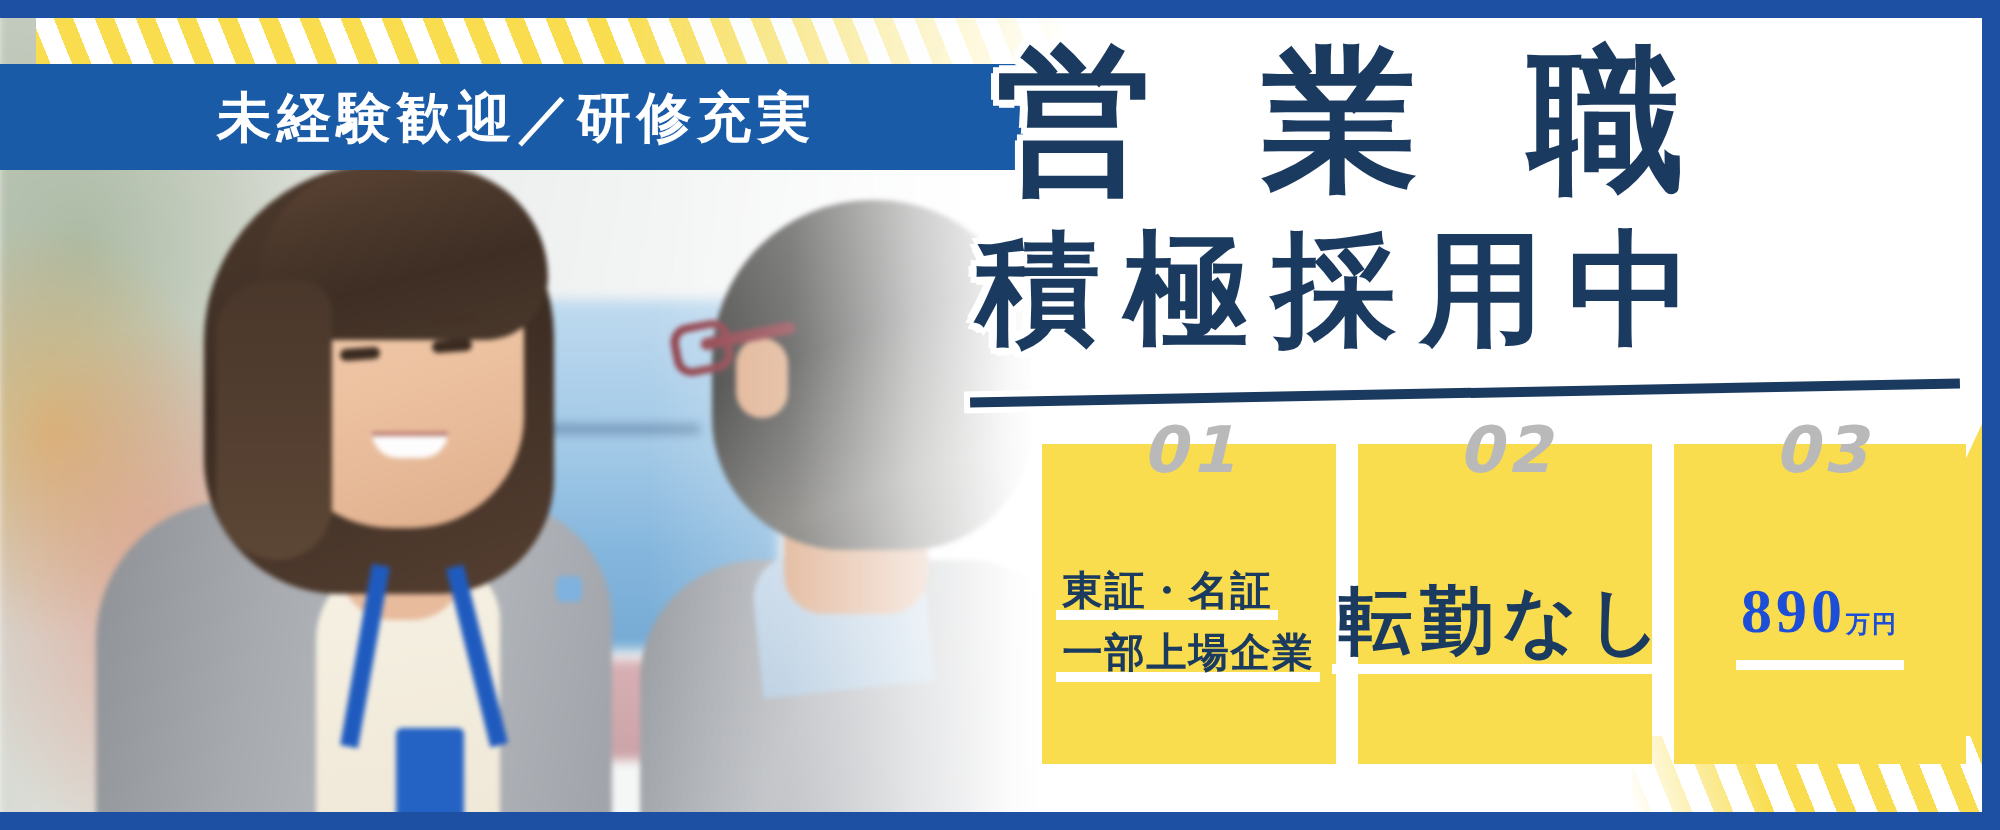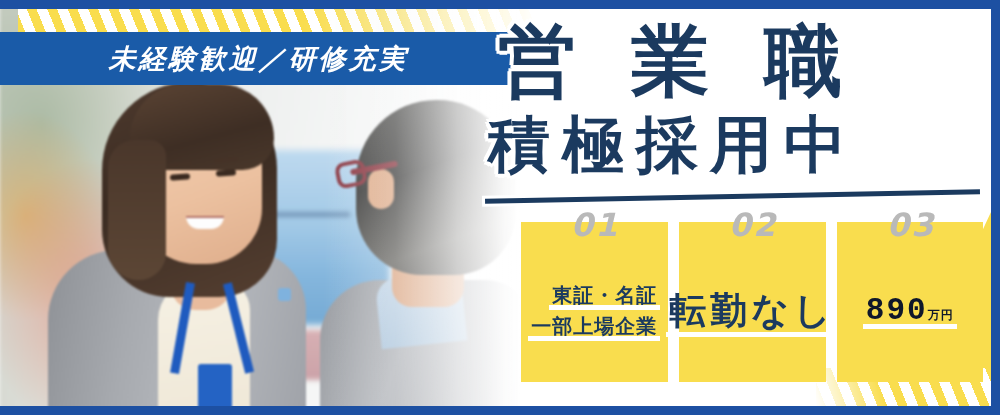--- a/index.html
+++ b/index.html
@@ -242,21 +242,20 @@
 
   
   .ribbon {
     position: absolute;
     left: 0; top: 32px;
     width: 517px; height: 53px;
     background: #1a5ba8;
     display: flex;
     align-items: center;
     justify-content: center;
-    font-style: italic;
   }
   .ribbon-text {
     color: #ffffff;
     font-size: 27px;
     font-weight: 700;
     letter-spacing: 3px;
     white-space: nowrap;
     font-family: "DejaVu Sans", "Liberation Sans", sans-serif;
   }
 
@@ -327,42 +326,42 @@
     transform: translateX(-42%) skewX(-13deg);
     font-size: 32px;
     font-weight: 700;
     color: #b9b9b9;
     letter-spacing: 2px;
     font-family: "DejaVu Sans", "Liberation Sans", sans-serif;
   }
   .feature-lines {
     display: flex;
     flex-direction: column;
-    align-items: flex-end;
+    align-items: flex-start;
     gap: 3px;
     margin-top: 6px;
   }
   .f-line {
     color: #1b3a5f;
     font-weight: 700;
     white-space: nowrap;
     font-family: "DejaVu Sans", "Liberation Sans", sans-serif;
     box-shadow: inset 0 -5px 0 #ffffff;
     padding: 0 3px 1px 3px;
   }
   .f-sm  { font-size: 20px; letter-spacing: 1px; }
   .f-md  { font-size: 37px; letter-spacing: 4px; }
   .f-plain { box-shadow: none; }
   .f-amount {
-    color: #0f172a;
+    color: #1d4ed8;
     font-weight: 700;
     white-space: nowrap;
-    font-family: Liberation Mono, monospace;
+    font-family: Liberation Serif, serif;
     box-shadow: inset 0 -5px 0 #ffffff;
-    padding: 0 3px 1px 3px;
+    padding: 0 3px 11px 3px;
     display: flex;
     align-items: baseline;
   }
   .f-amount .big  { font-size: 31px; letter-spacing: 2px; }
   .f-amount .unit { font-size: 12px; letter-spacing: 1px; }
 </style>
 </head>
 <body>
 
 <div id="banner">

